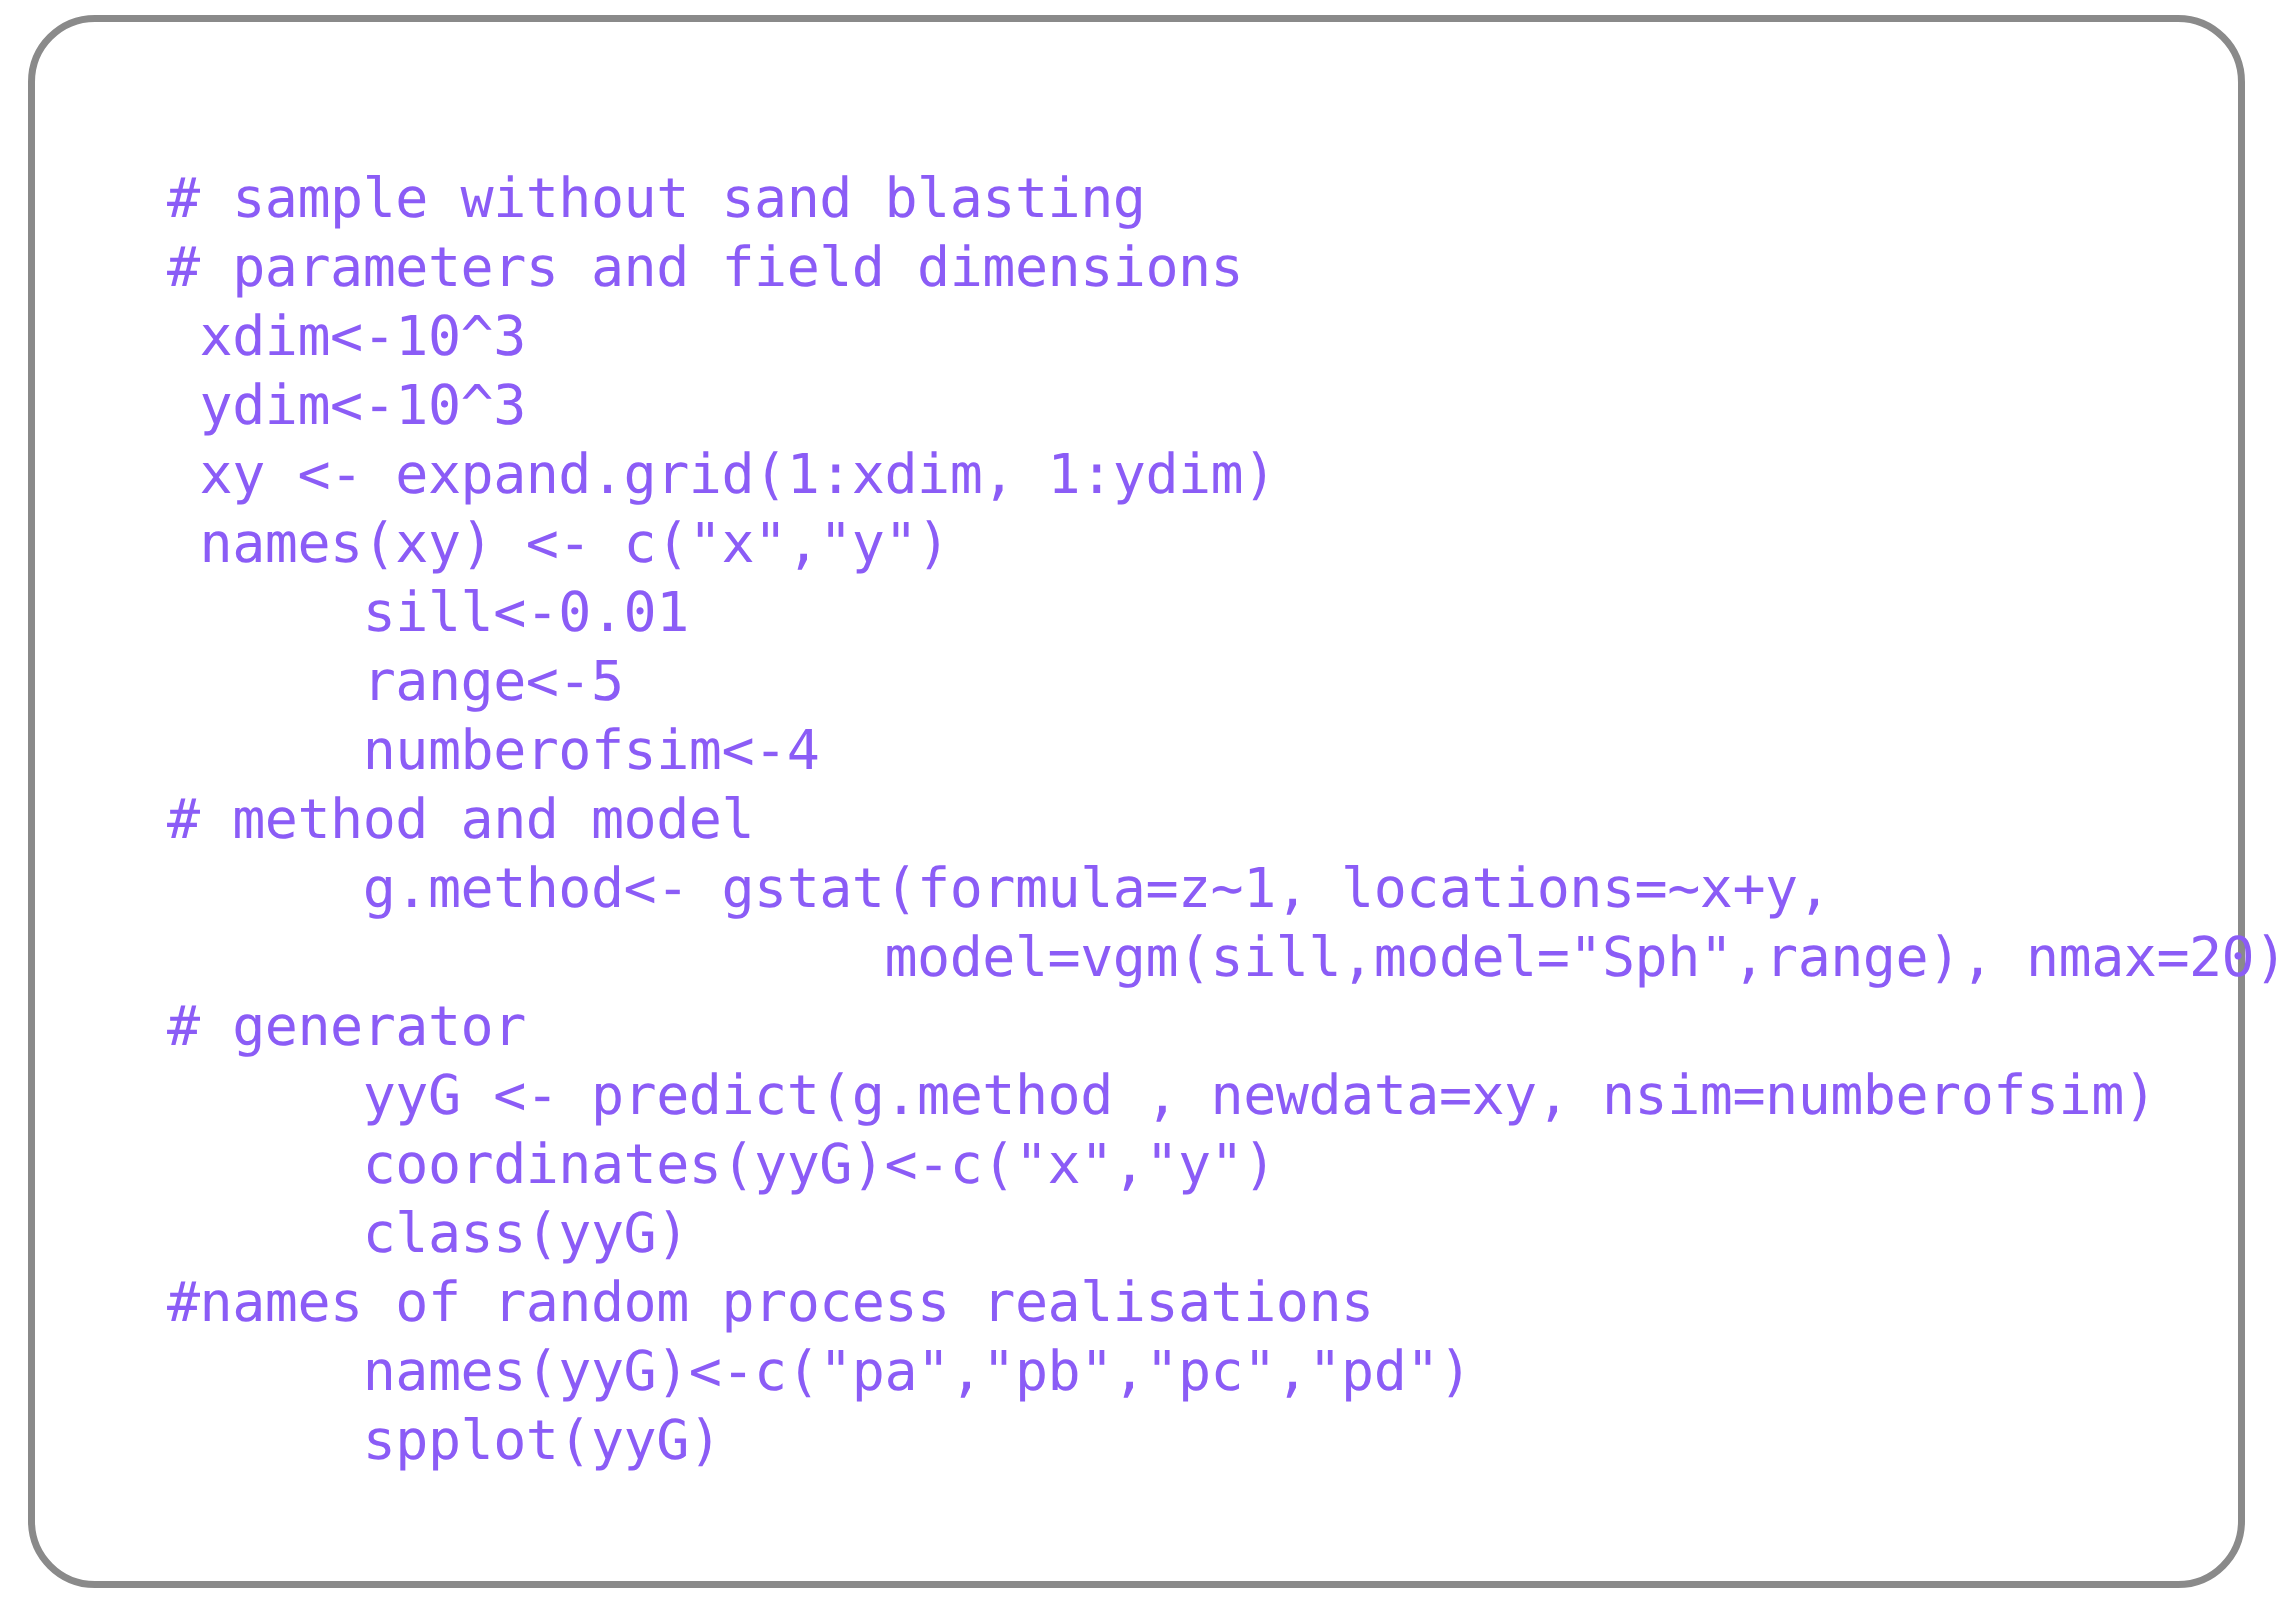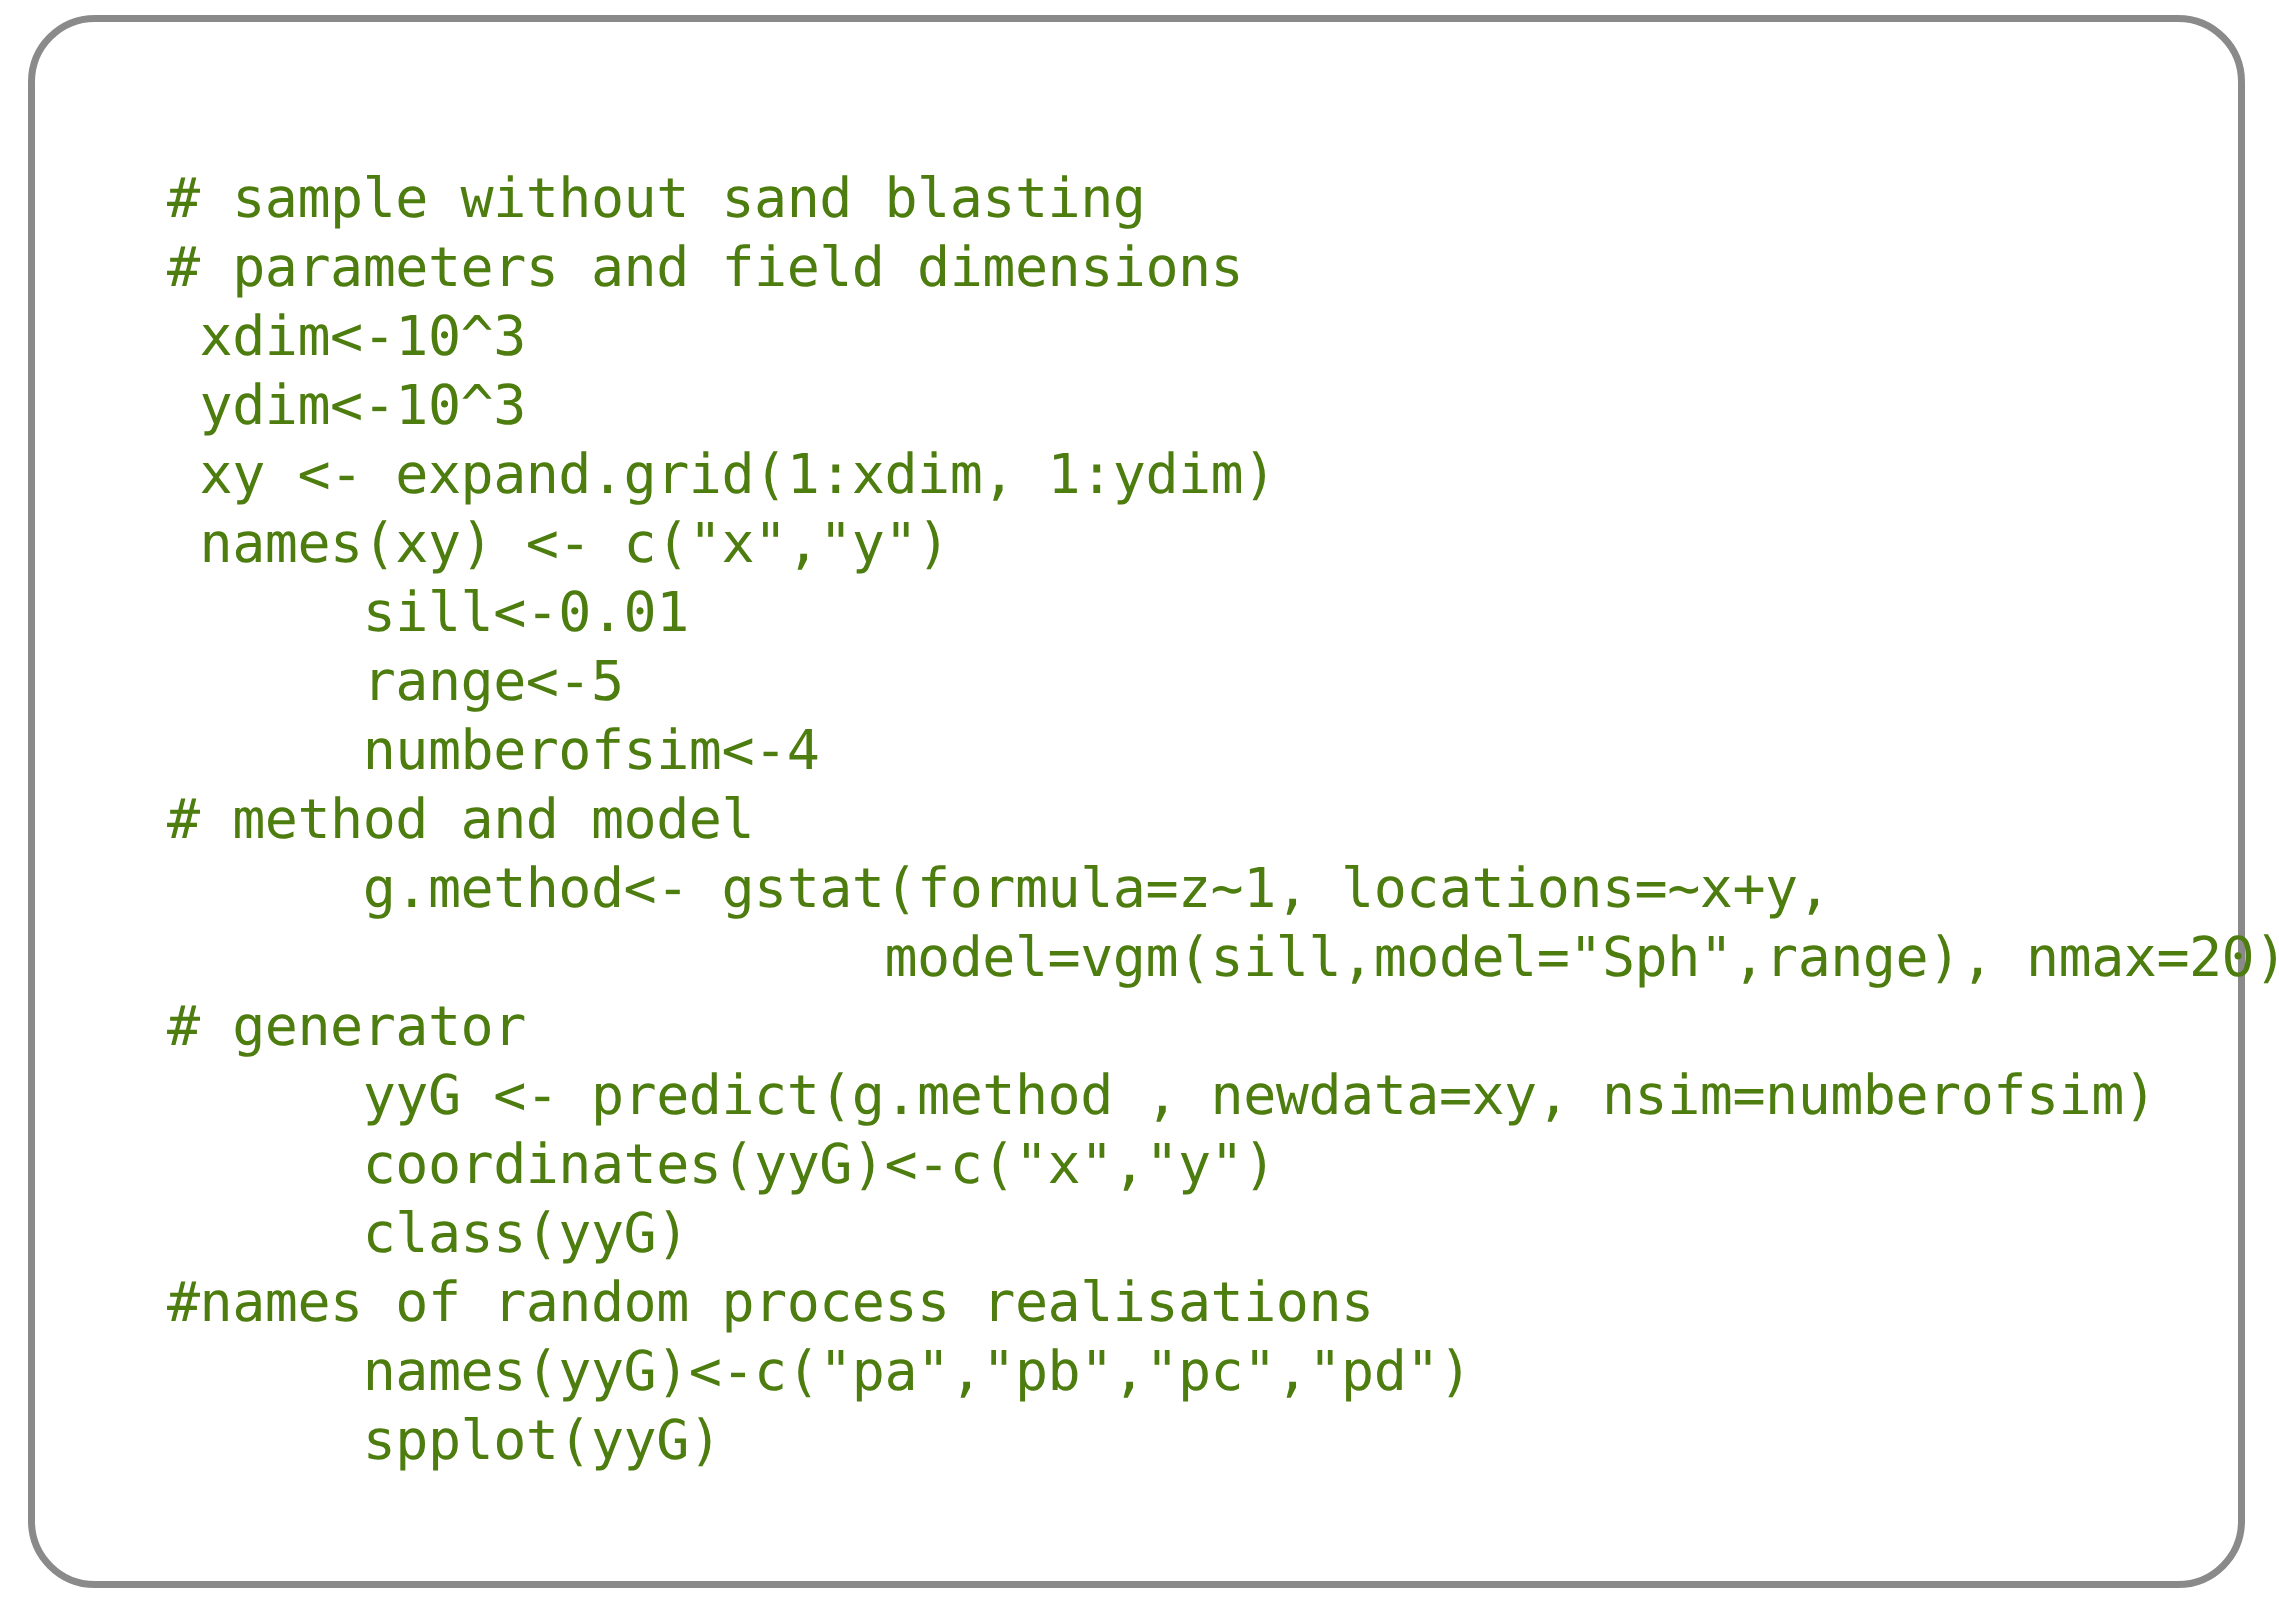--- a/index.html
+++ b/index.html
@@ -27,21 +27,21 @@
   }
 
   .code-listing {
     position: absolute;
     left: 132px;
     top: 87px;
     right: 0;
     font-family: "DejaVu Sans Mono", "Liberation Mono", monospace;
     font-size: 55px;
     line-height: 69px;
-    color: #4d7c0f;
+    color: #8b5cf6;
     letter-spacing: -0.5px;
     white-space: pre;
     text-rendering: geometricPrecision;
   }
 
   .code-line {
     display: block;
     white-space: pre;
     height: 69px;
     font-family: "DejaVu Sans Mono", "Liberation Mono", monospace;

